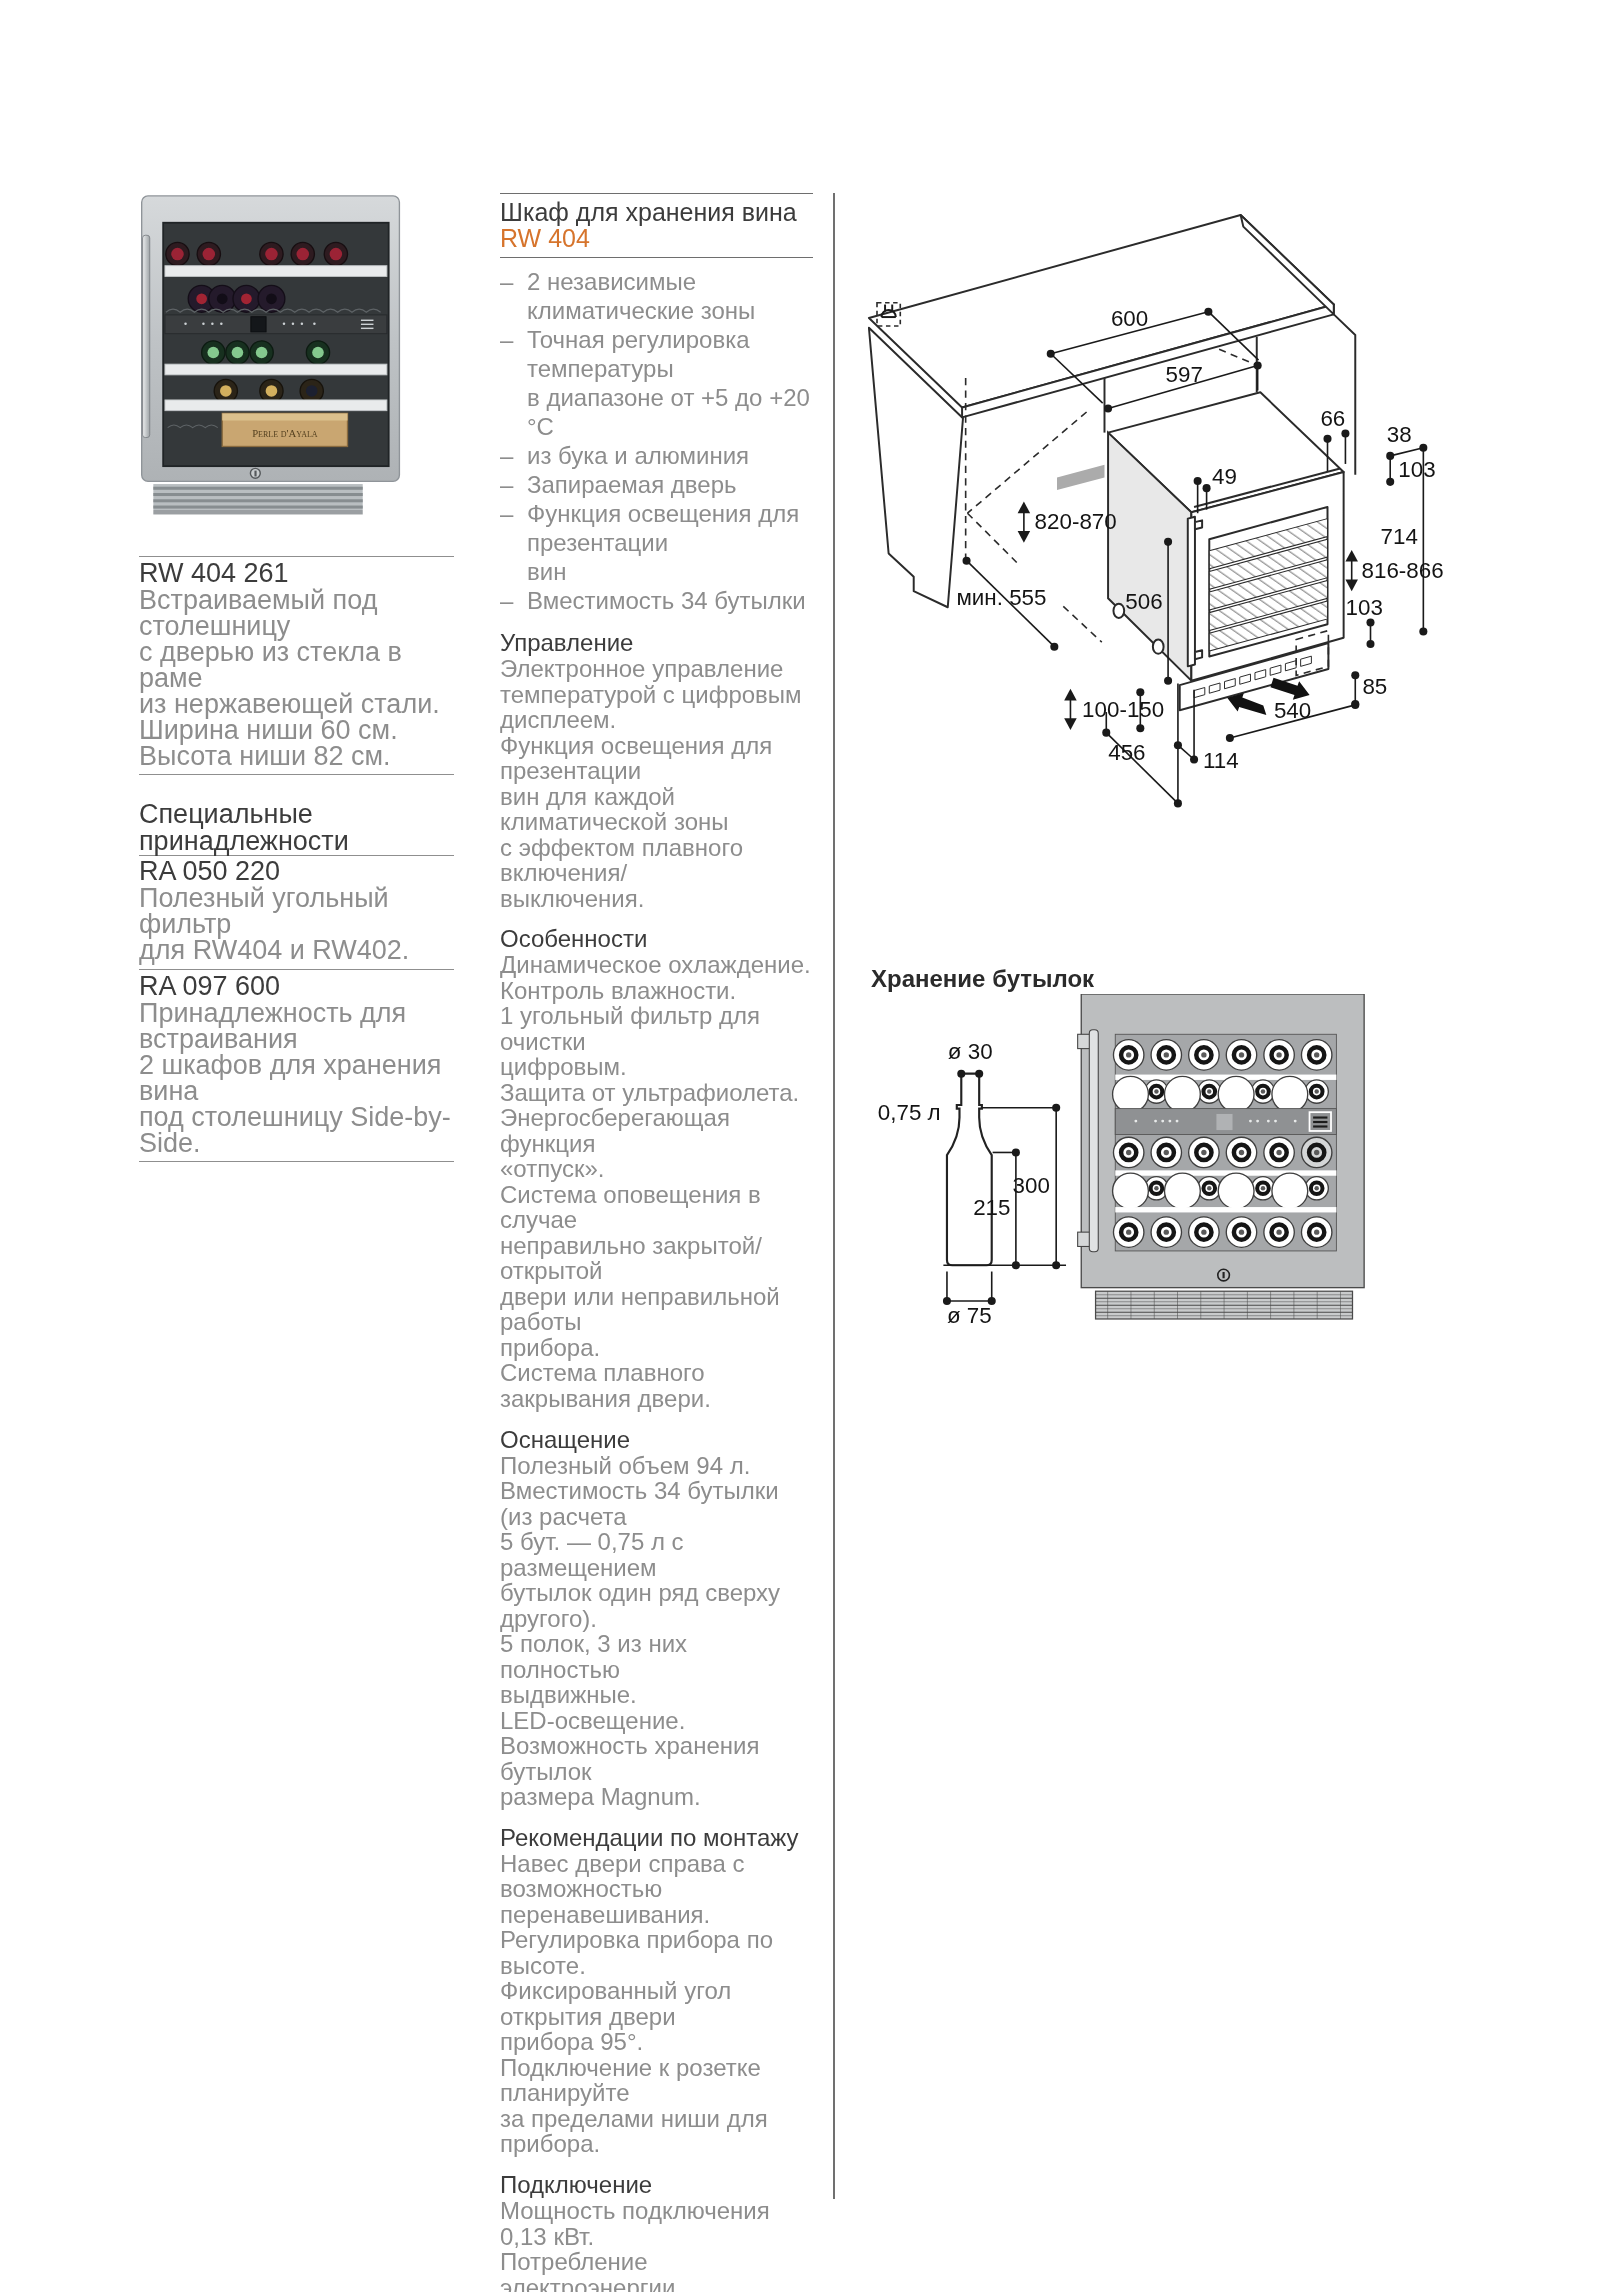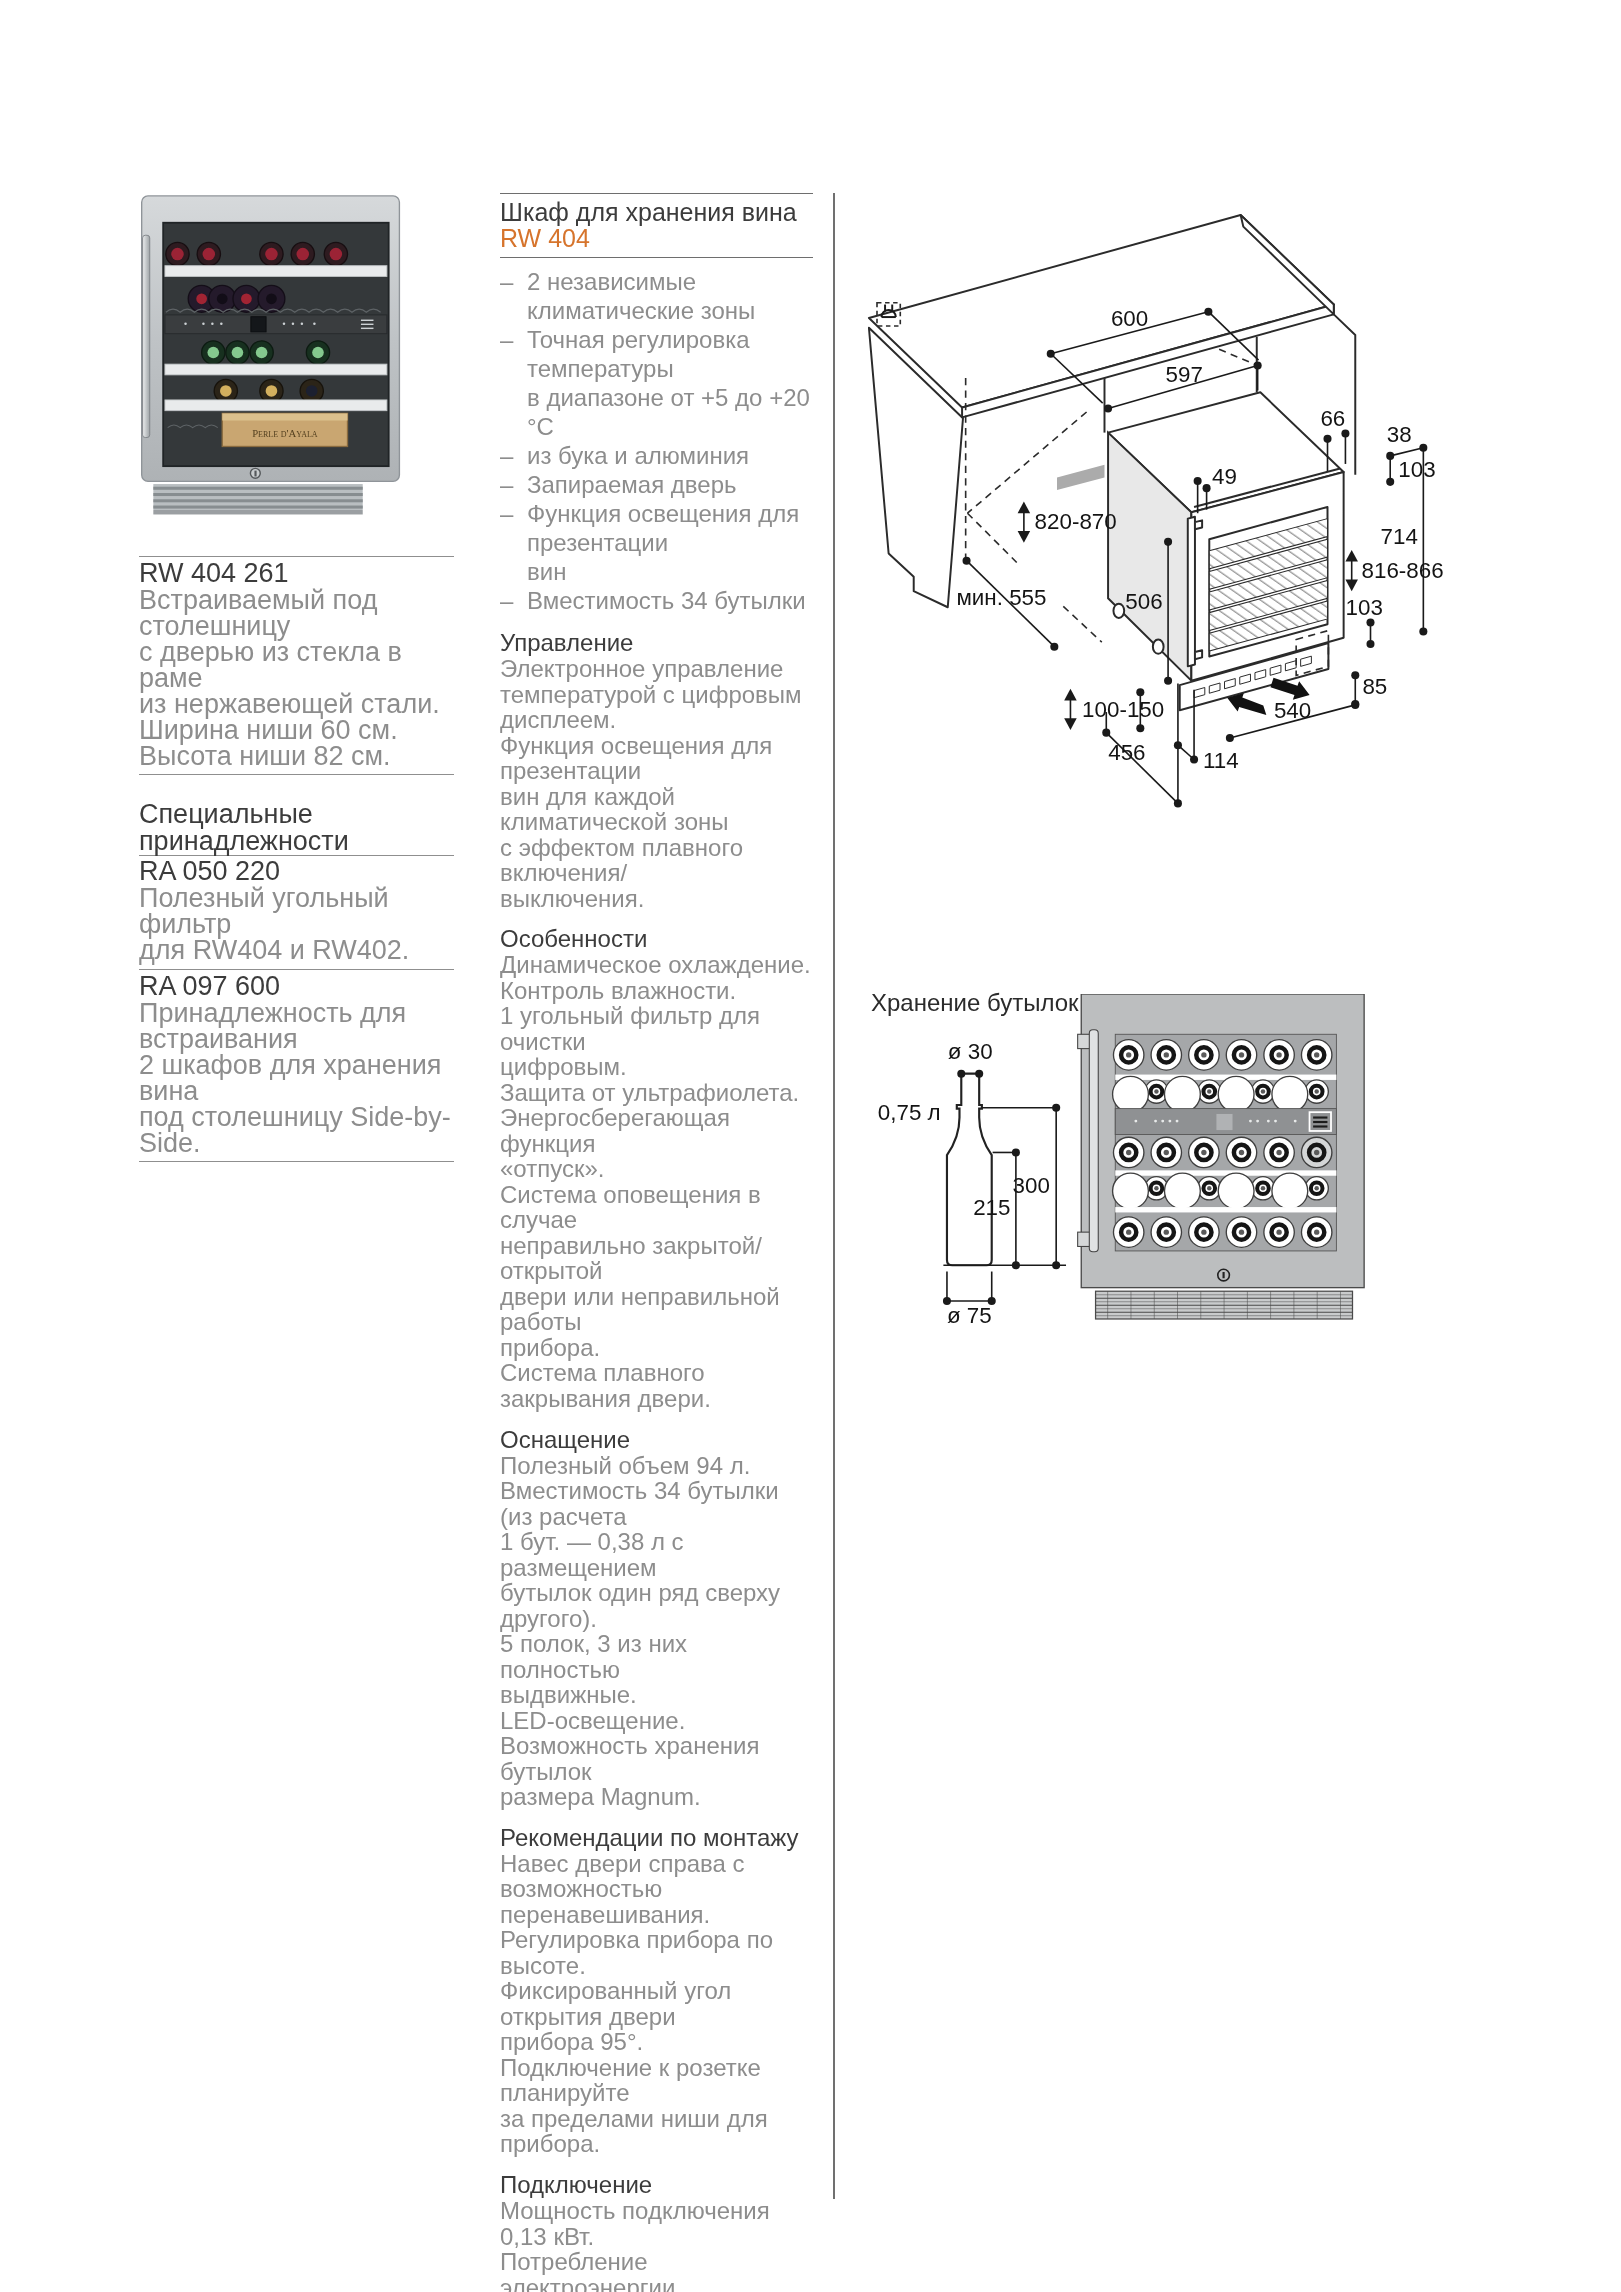--- a/index.html
+++ b/index.html
@@ -22,21 +22,21 @@
   .m-model{color:#d6742c;font-size:25px;line-height:25px;}
   .bullets{margin-top:9px;}
   .bullet{display:flex;line-height:29px;}
   .bullet .dash{width:27px;flex:0 0 27px;color:#8d8d8d;}
   .section{margin-top:14.3px;}
   .section h3{margin:0;font-size:24px;line-height:27px;font-weight:normal;color:#3c3c3c;}
   
   .vdivider{position:absolute;left:833px;top:193px;width:1.8px;height:2006px;background:#707070;}
   
   .install-wrap{position:absolute;left:851px;top:206px;width:627px;height:618px;}
-  .storage-title{position:absolute;left:871px;top:989px;font-size:24px;font-weight:normal;color:#2b2b2b;}
+  .storage-title{position:absolute;left:871px;top:965px;font-size:24px;font-weight:bold;color:#2b2b2b;}
   .bottle-wrap{position:absolute;left:851px;top:994px;width:627px;height:376px;}
   .dim{font-size:25px;fill:#141414;}
   .dln{stroke:#1a1a1a;stroke-width:1.8;fill:none;}
   .main{stroke:#2b2b2b;stroke-width:2.2;fill:none;stroke-linejoin:round;}
   .mainf{stroke:#2b2b2b;stroke-width:2.2;fill:#ffffff;stroke-linejoin:round;}
   .dsh{stroke:#2b2b2b;stroke-width:1.8;fill:none;stroke-dasharray:8 6;}
 </style>
 </head>
 <body>
 
@@ -264,21 +264,21 @@
       <div>неправильно закрытой/открытой</div>
       <div>двери или неправильной работы</div>
       <div>прибора.</div>
       <div>Система плавного закрывания двери.</div>
     </div>
 
     <div class="section">
       <h3>Оснащение</h3>
       <div>Полезный объем 94 л.</div>
       <div>Вместимость 34 бутылки (из расчета</div>
-      <div>1 бут. — 0,38 л с размещением</div>
+      <div>5 бут. — 0,75 л с размещением</div>
       <div>бутылок один ряд сверху другого).</div>
       <div>5 полок, 3 из них полностью</div>
       <div>выдвижные.</div>
       <div>LED-освещение.</div>
       <div>Возможность хранения бутылок</div>
       <div>размера Magnum.</div>
     </div>
 
     <div class="section">
       <h3>Рекомендации по монтажу</h3>

